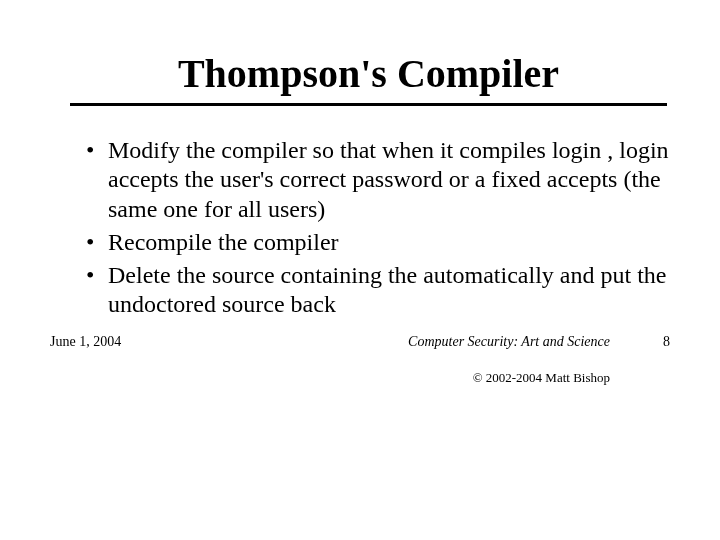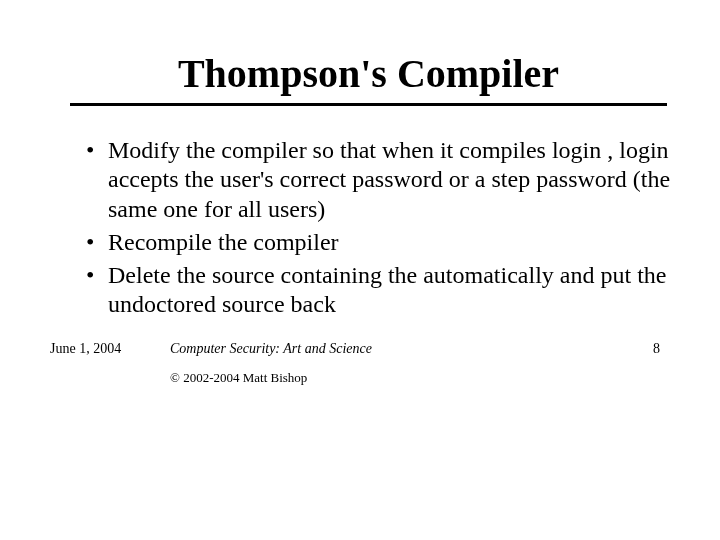--- a/index.html
+++ b/index.html
@@ -3,34 +3,34 @@
 <meta charset="utf-8">
 <style>
   * { margin: 0; padding: 0; box-sizing: border-box; }
   html, body { width: 720px; height: 540px; background: #fff; font-family: "Times New Roman", Times, serif; color: #000; }
   .slide { width: 720px; height: 412px; position: relative; padding: 50px 33px 30px 50px; }
   .title { font-size: 40px; text-align: center; padding-bottom: 6px; border-bottom: 3px solid #000; margin: 0 20px 30px 20px; }
   .bullets { list-style: none; padding: 0 12px 0 36px; }
   .bullets li { font-size: 24px; line-height: 1.22; margin-bottom: 4px; position: relative; padding-left: 22px; }
   .bullets li::before { content: "•"; position: absolute; left: 0; top: 0; }
   .italic { }
-  .footer { position: absolute; bottom: 26px; left: 50px; right: 60px; display: flex; justify-content: space-between; align-items: flex-start; font-size: 14px; }
-  .footer-center { text-align: left; font-style: italic; flex: 1; }
-  .footer-center .cpline { display: block; font-style: normal; font-size: 13px; margin-top: 13px; }
+  .footer { position: absolute; bottom: 26px; left: 50px; right: 50px; display: flex; justify-content: space-between; align-items: flex-start; font-size: 14px; }
+  .footer-center { text-align: right; font-style: italic; flex: 1; }
+  .footer-center .cpline { display: block; font-style: normal; font-size: 13px; margin-top: 20px; }
   .footer-left { width: 120px; text-align: left; }
   .footer-right { width: 60px; text-align: right; }
 </style>
 </head>
 <body>
 
 <div class="slide">
   <h1 class="title">Thompson's Compiler</h1>
   <ul class="bullets">
     <li>
-      <span>Modify the compiler so that when it compiles </span><span class="italic">login</span><span> , </span><span class="italic">login</span><span> accepts the user's correct password or a step password (the same one for all users)</span>
+      <span>Modify the compiler so that when it compiles </span><span class="italic">login</span><span> , </span><span class="italic">login</span><span> accepts the user's correct password or a fixed accepts (the same one for all users)</span>
     </li>
     <li>
       <span>Recompile the compiler</span>
     </li>
     <li>
       <span>Delete the source containing the automatically and put the undoctored source back</span>
     </li>
   </ul>
   <div class="footer">
     <div class="footer-left">June 1, 2004</div>

